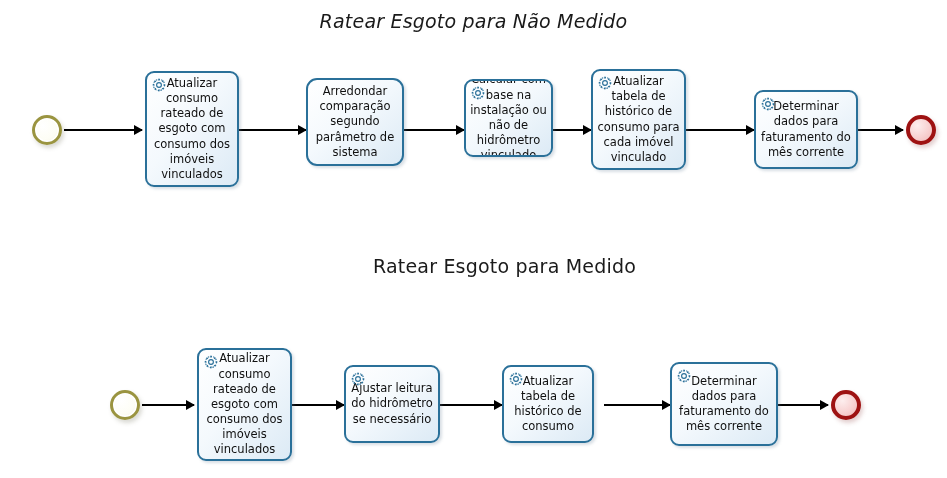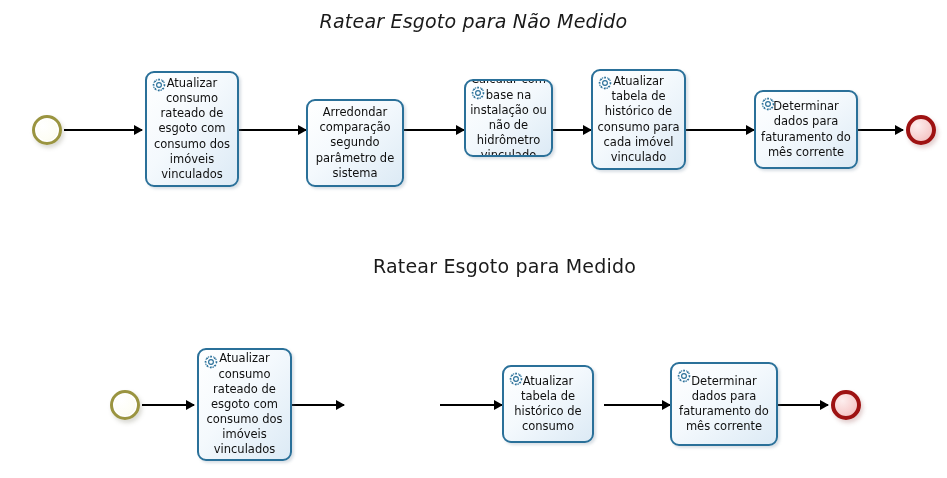--- a/index.html
+++ b/index.html
@@ -127,21 +127,21 @@
         <g fill="none" stroke="#2a7099" stroke-width="1.7">
           <circle cx="12" cy="12" r="3.6"></circle>
           <path d="M12 2.6v3M12 18.4v3M2.6 12h3M18.4 12h3M5.3 5.3l2.1 2.1M16.6 16.6l2.1 2.1M18.7 5.3l-2.1 2.1M7.4 16.6l-2.1 2.1"></path>
           <circle cx="12" cy="12" r="8.4" stroke-dasharray="2.2 2"></circle>
         </g>
       </svg>
     </span>
     <span class="task-label">Atualizar consumo rateado de esgoto com consumo dos imóveis vinculados</span>
   </div>
 
-  <div class="task" style="left:306px; top:99px; width:98px; height:88px;">
+  <div class="task" style="left:306px; top:78px; width:98px; height:88px;border-radius:11px;">
     <span class="task-label">Arredondar comparação segundo parâmetro de sistema</span>
   </div>
 
   <div class="task" style="left:464px; top:79px; width:89px; height:78px;">
     <span class="gear-icon">
       <svg width="16" height="16" viewBox="0 0 24 24">
         <g fill="none" stroke="#2a7099" stroke-width="1.7">
           <circle cx="12" cy="12" r="3.6"></circle>
           <path d="M12 2.6v3M12 18.4v3M2.6 12h3M18.4 12h3M5.3 5.3l2.1 2.1M16.6 16.6l2.1 2.1M18.7 5.3l-2.1 2.1M7.4 16.6l-2.1 2.1"></path>
           <circle cx="12" cy="12" r="8.4" stroke-dasharray="2.2 2"></circle>
@@ -195,20 +195,32 @@
         <g fill="none" stroke="#2a7099" stroke-width="1.7">
           <circle cx="12" cy="12" r="3.6"></circle>
           <path d="M12 2.6v3M12 18.4v3M2.6 12h3M18.4 12h3M5.3 5.3l2.1 2.1M16.6 16.6l2.1 2.1M18.7 5.3l-2.1 2.1M7.4 16.6l-2.1 2.1"></path>
           <circle cx="12" cy="12" r="8.4" stroke-dasharray="2.2 2"></circle>
         </g>
       </svg>
     </span>
     <span class="task-label">Atualizar consumo rateado de esgoto com consumo dos imóveis vinculados</span>
   </div>
 
+  <div class="task" style="left:344px; top:365px; width:96px; height:78px;">
+    <span class="gear-icon">
+      <svg width="16" height="16" viewBox="0 0 24 24">
+        <g fill="none" stroke="#2a7099" stroke-width="1.7">
+          <circle cx="12" cy="12" r="3.6"></circle>
+          <path d="M12 2.6v3M12 18.4v3M2.6 12h3M18.4 12h3M5.3 5.3l2.1 2.1M16.6 16.6l2.1 2.1M18.7 5.3l-2.1 2.1M7.4 16.6l-2.1 2.1"></path>
+          <circle cx="12" cy="12" r="8.4" stroke-dasharray="2.2 2"></circle>
+        </g>
+      </svg>
+    </span>
+    <span class="task-label">Ajustar leitura do hidrômetro se necessário</span>
+  </div>
 
   <div class="task" style="left:502px; top:365px; width:92px; height:78px;justify-content:center;">
     <span class="gear-icon">
       <svg width="16" height="16" viewBox="0 0 24 24">
         <g fill="none" stroke="#2a7099" stroke-width="1.7">
           <circle cx="12" cy="12" r="3.6"></circle>
           <path d="M12 2.6v3M12 18.4v3M2.6 12h3M18.4 12h3M5.3 5.3l2.1 2.1M16.6 16.6l2.1 2.1M18.7 5.3l-2.1 2.1M7.4 16.6l-2.1 2.1"></path>
           <circle cx="12" cy="12" r="8.4" stroke-dasharray="2.2 2"></circle>
         </g>
       </svg>

